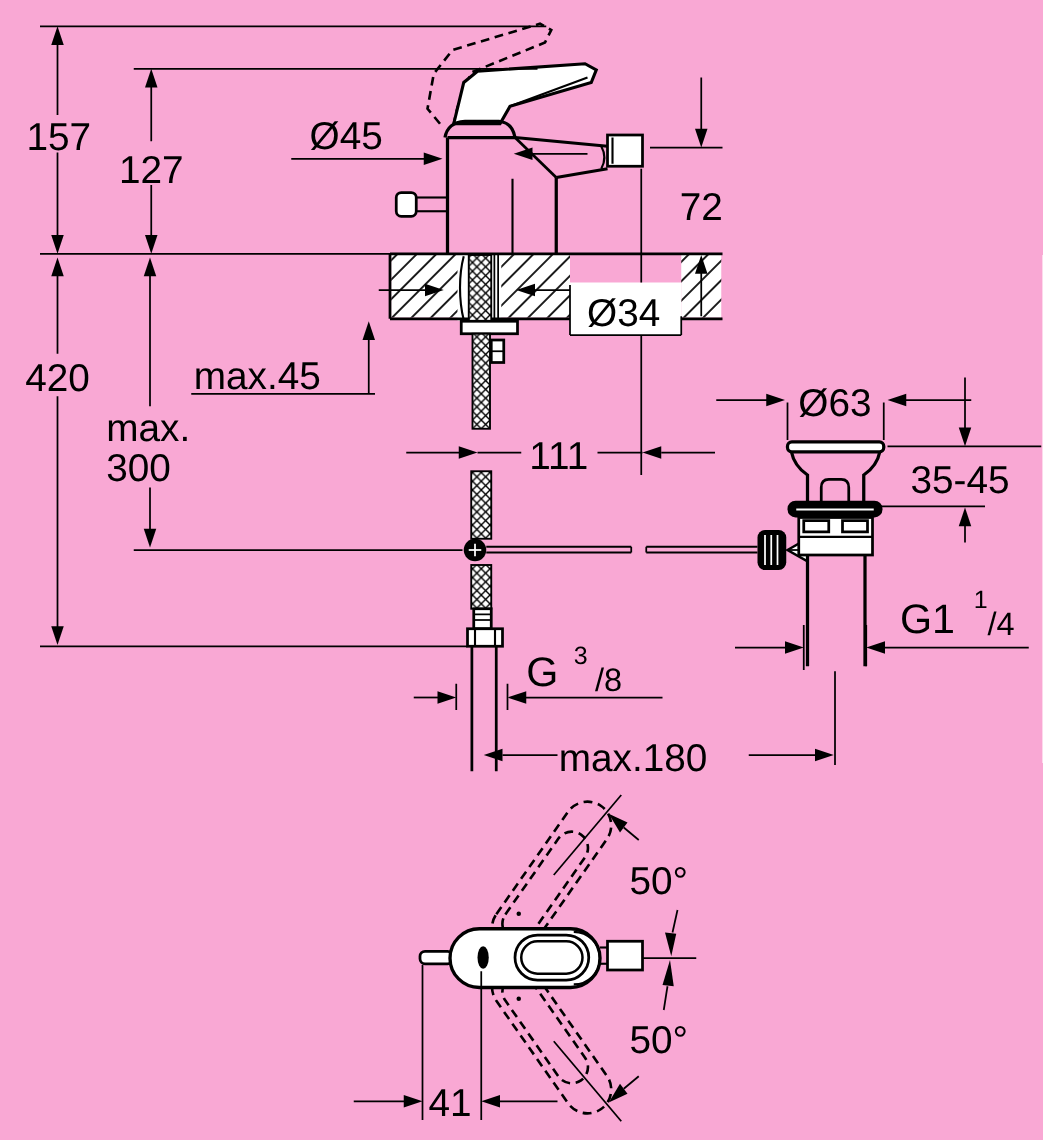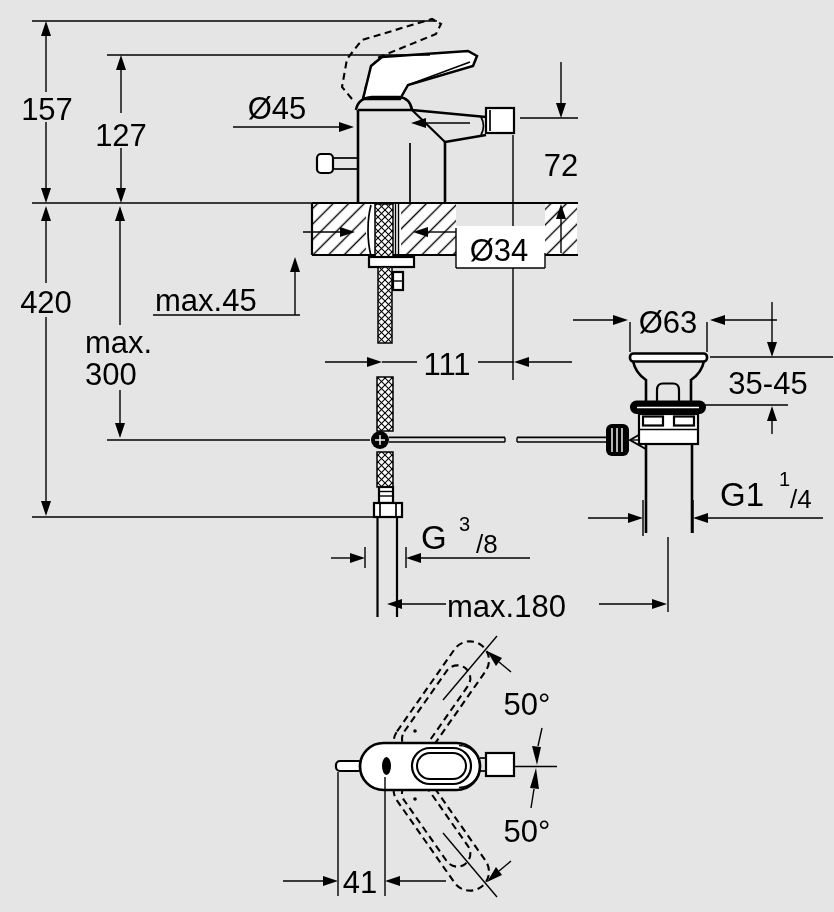--- a/index.html
+++ b/index.html
@@ -1,16 +1,16 @@
 <!DOCTYPE html>
 <html><head>
 <meta charset="utf-8">
 <style>
   html,body{margin:0;padding:0;background:#fff;}
-  #stage{width:834px;height:912px;background:#e5e5e5;position:relative;}
+  #stage{width:834px;height:912px;background:#f9a8d4;position:relative;}
   svg{display:block;}
   .thin{stroke:#000;stroke-width:1.4;fill:none;}
   .thin2{stroke:#000;stroke-width:1.7;fill:none;}
   .ol{stroke:#000;stroke-width:2.6;fill:none;}
   .ol2{stroke:#000;stroke-width:2.2;fill:none;}
   .olw{stroke:#000;stroke-width:2.6;fill:#fff;}
   .ol2w{stroke:#000;stroke-width:2.2;fill:#fff;}
   .dash{stroke:#000;stroke-width:2.1;fill:none;stroke-dasharray:7 4.5;}
   .fillb{fill:#000;stroke:none;}
   .wh{fill:#fff;stroke:none;}

